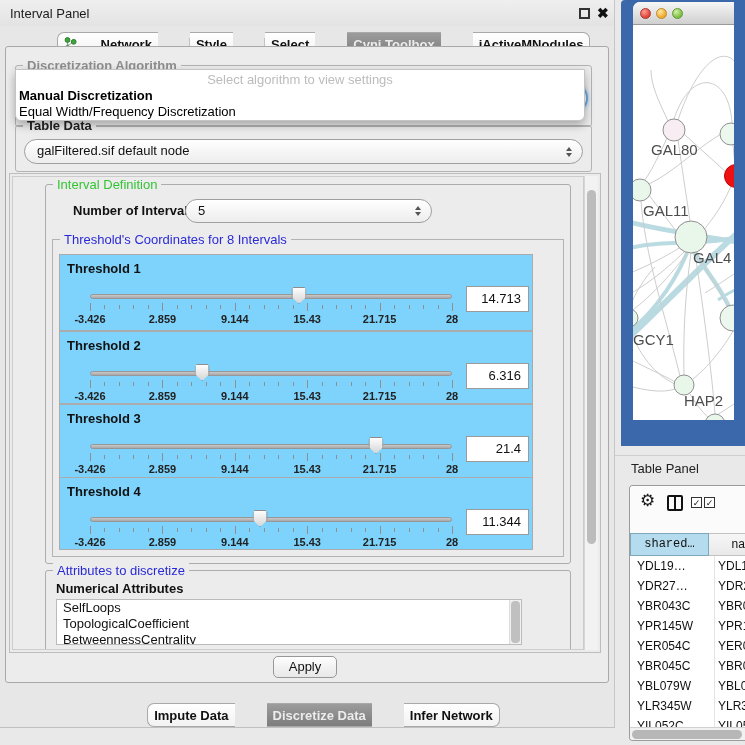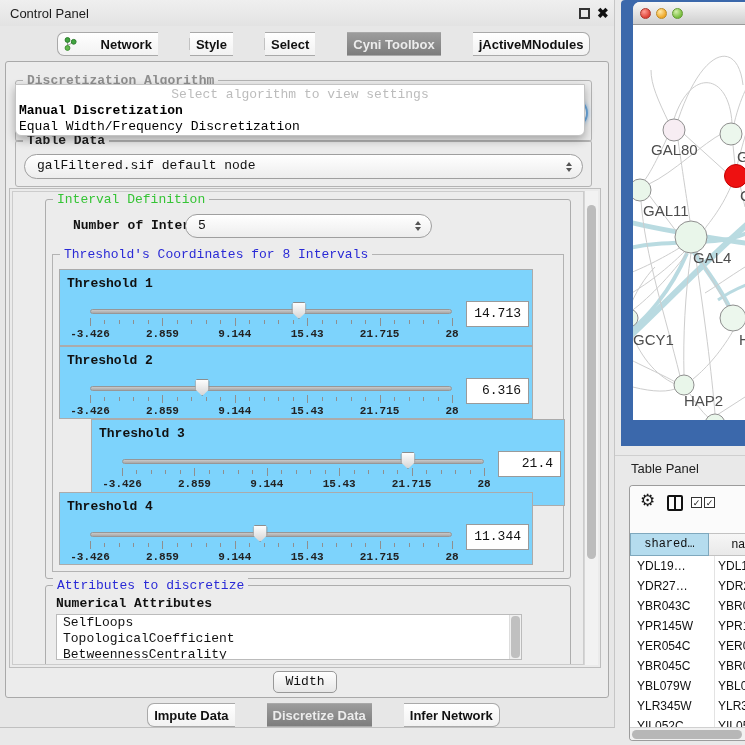--- a/index.html
+++ b/index.html
@@ -18,21 +18,21 @@
 #top-tabs { top:32px; }
 #bottom-tabs { top:703px; }
 .seg { display:flex; align-items:center; gap:24px; padding:0 6px; background:linear-gradient(#ffffff,#f2f2f2); border-top:1px solid #a9a9a9; border-bottom:1px solid #a9a9a9; font-weight:bold; font-size:13px; position:relative; color:#111;margin-left:32px; }
 .seg:first-child { border-left:1px solid #a9a9a9; border-radius:7px 0 0 7px; }
 .seg:last-child { border-right:1px solid #a9a9a9; border-radius:0 7px 7px 0; }
 .seg.sel { background:linear-gradient(#9c9c9c,#7d7d7d); color:#ececec; }
 .seg + .seg::before { content:""; position:absolute; left:-1px; top:5px; bottom:5px; width:1px; background:#c2c2c2; }
 .seg.sel::before, .seg.sel + .seg::before { display:none; }
 
 
-#cp-main { position:absolute; left:5px; top:61px; width:604px; height:637px; border:1px solid #a9a9a9; border-radius:3px; background:#ececec;font-family:Liberation Mono, monospace; }
+#cp-main { position:absolute; left:5px; top:46px; width:604px; height:637px; border:1px solid #a9a9a9; border-radius:3px; background:#ececec; }
 
 .legend { position:absolute; top:-8px; left:7px; background:#ececec; padding:0 4px; font-size:13px; font-weight:bold; color:#222; line-height:15px; white-space:nowrap; }
 .legend.green { color:#35c435; font-weight:normal; }
 .legend.blue { color:#2a2ad6; font-weight:normal; }
 .legend.ghost { color:#8e8e8e; }
 
 #algo-group { position:absolute; left:9px; top:18px; width:577px; height:62px; border:1px solid #b3b3b3; border-radius:3px; }
 #algo-combo { position:absolute; left:6px; top:17px; width:566px; height:30px; background:#fff; border:2px solid #6ba7dc; border-radius:15px; box-shadow:0 0 4px #86b8e6; }
 
 #algo-popup { position:absolute; left:9px; top:22px; width:570px; height:52px; background:#ffffff; border:1px solid #c4c4c4; border-radius:0 0 6px 6px; box-shadow:0 4px 10px rgba(0,0,0,.30); z-index:20; overflow:hidden; }
@@ -76,21 +76,21 @@
 #attr-list { position:absolute; left:10px; top:28px; width:466px; height:46px; background:#fff; border:1px solid #bbbbbb; overflow:hidden; }
 .attr-item { height:16px; line-height:16px; padding-left:6px; font-size:13px; }
 #attr-scroll { position:absolute; right:0; top:0; bottom:0; width:12px; background:#f0f0f0; border-left:1px solid #dddddd; }
 #attr-thumb { position:absolute; left:1px; right:1px; top:1px; bottom:1px; border-radius:4px; background:#c0c0c0; }
 
 #apply-btn { position:absolute; left:267px; top:609px; width:64px; height:22px; border:1px solid #989898; border-radius:5px; background:linear-gradient(#fefefe,#e7e7e7); text-align:center; line-height:20px; font-size:13px; }
 
 
 #rs { position:absolute; left:615px; top:0; width:130px; height:745px; background:#e9e9e9; }
 #netframe { position:absolute; left:6px; top:0; width:124px; height:446px; background:#3b68ab; border-radius:4px 0 0 0; }
-#macwin { position:absolute; left:12px; top:2px; width:112px; height:418px; border-radius:7px 0 0 0; overflow:hidden; background:#fff; }
+#macwin { position:absolute; left:12px; top:2px; width:101px; height:418px; border-radius:7px 0 0 0; overflow:hidden; background:#fff; }
 #mactitle { position:relative; height:23px; background:linear-gradient(#f7f7f7,#cfcfcf); border-bottom:1px solid #999; }
 .light { position:absolute; top:6px; width:11px; height:11px; border-radius:50%; }
 .light.red { left:7px; background:radial-gradient(circle at 35% 30%,#ff9d94,#dd4136 70%); border:1px solid #ab372d; }
 .light.yellow { left:23px; background:radial-gradient(circle at 35% 30%,#ffe9a8,#efa727 70%); border:1px solid #bd8a24; }
 .light.green { left:39px; background:radial-gradient(circle at 35% 30%,#d4f0ab,#78bd3e 70%); border:1px solid #639a33; }
 #netcanvas { position:absolute; left:0; top:23px; width:112px; height:395px; background:#fff; }
 
 #tp-sep { position:absolute; left:0; top:455px; width:130px; height:1px; background:#cfcfcf; }
 #tp-title { position:absolute; left:16px; top:461px; font-size:13px; color:#222; }
 
@@ -113,21 +113,21 @@
 #tw-hscroll { position:absolute; left:0; right:0; bottom:0; height:13px; background:#f1f1f1; border-top:1px solid #d0d0d0; }
 #tw-hthumb { position:absolute; left:2px; right:3px; top:2px; height:9px; border-radius:5px; background:#b7b7b7; }
 </style>
 </head>
 <body>
 
 <div id="root">
 
   <div id="cp">
     <div id="cp-titlebar">
-      <span id="cp-title">Control Panel</span>
+      <span id="cp-title">Interval Panel</span>
       <span id="float-btn"></span>
       <span id="close-btn">✖</span>
     </div>
 
     <div id="top-tabs" class="tabbar">
         <div class="seg">
           <svg width="13" height="14" viewBox="0 0 13 14">
             <path d="M3.5 3.5v7M3.5 8C6.5 8 7 5.5 9.7 5" stroke="#9a9a9a" fill="none"></path>
             <circle cx="3.5" cy="3" r="2.4" fill="#41a53f" stroke="#2c7d2c"></circle>
             <circle cx="3.5" cy="11" r="2.4" fill="#63b94d" stroke="#3e8e34"></circle>
@@ -272,21 +272,21 @@
                         <span class="slabel" style="left: 0%;">-3.426</span>
                         <span class="slabel" style="left: 20%;">2.859</span>
                         <span class="slabel" style="left: 40%;">9.144</span>
                         <span class="slabel" style="left: 60%;">15.43</span>
                         <span class="slabel" style="left: 80%;">21.715</span>
                         <span class="slabel" style="left: 100%;">28</span>
                       </div>
                     </div>
                     <div class="valuebox">6.316</div>
                   </div>
-                  <div class="thr-panel" style="top: 164px; height: 87px; margin-left: 32px;">
+                  <div class="thr-panel" style="top: 164px; height: 87px;">
                     <div class="thr-label">Threshold 3</div>
                     <div class="slider">
                       <div class="track"></div>
                       <div class="thumb" style="left: 78.9983%;"></div>
                       <div class="ticks">
                         <i class="tick major" style="left: 0%;"></i>
                         <i class="tick" style="left: 4%;"></i>
                         <i class="tick" style="left: 8%;"></i>
                         <i class="tick" style="left: 12%;"></i>
                         <i class="tick" style="left: 16%;"></i>
@@ -385,21 +385,21 @@
                 </div>
             </div>
           </div>
 
         </div>
         <div id="sa-scrollbar">
           <div id="sa-thumb"></div>
         </div>
       </div>
 
-      <div id="apply-btn">Width</div>
+      <div id="apply-btn">Apply</div>
     </div>
 
     <div id="bottom-tabs" class="tabbar">
         <div class="seg">
           <span>Impute Data</span>
         </div>
         <div class="seg sel">
           <span>Discretize Data</span>
         </div>
         <div class="seg">

